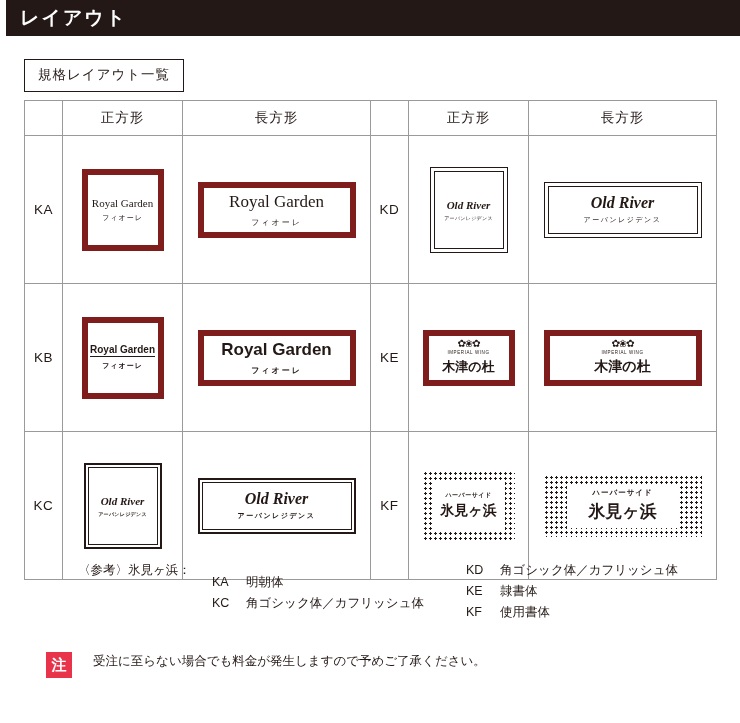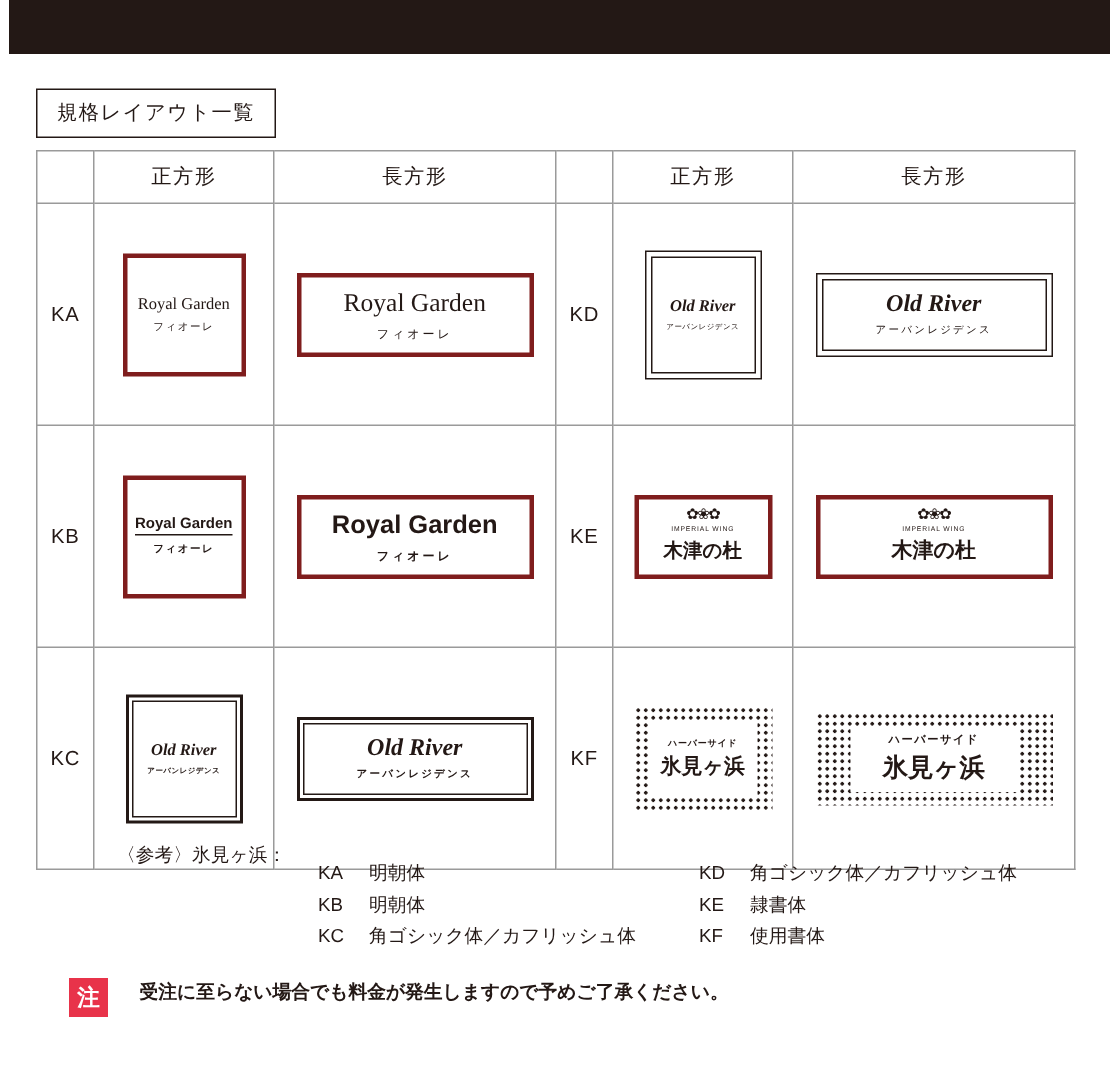--- a/index.html
+++ b/index.html
@@ -110,21 +110,21 @@
     height: 82px;
   }
   .plate-rect {
     width: 158px;
     height: 56px;
   }
   .plate-sq-tall {
     width: 78px;
     height: 86px;
   }
-  .thin-border { border: 3px solid #7f1d1d; }
+  .thin-border { border: 6px solid #7f1d1d; }
   .double-border {
     border: 1px solid #231815;
     padding: 3px;
   }
   .double-border > .inner-line {
     border: 1px solid #231815;
     width: 100%;
     height: 100%;
     display: flex;
     flex-direction: column;
@@ -234,21 +234,21 @@
     white-space: nowrap;
   }
   .ref-col-a {
     position: absolute;
     left: 212px;
     top: 12px;
   }
   .ref-col-b {
     position: absolute;
     left: 466px;
-    top: 12px;
+    top: 0;
   }
   .ref-line { white-space: nowrap; }
   .ref-code {
     display: inline-block;
     width: 34px;
   }
 
   
   .caution {
     position: absolute;
@@ -269,27 +269,28 @@
     justify-content: center;
     flex: 0 0 auto;
     margin-top: 1px;
   }
   .caution-text {
     margin-left: 10px;
     font-size: 12.5px;
     line-height: 21px;
   }
   .caution-text div { white-space: nowrap; }
-  .caution-indent { padding-left: 11px; font-weight: bold; }
+  .caution-indent { padding-left: 11px; }
 </style>
 </head>
 <body>
 
 <div class="header-bar">
   <div class="header-accent"></div>
+  <div class="header-title">レイアウト</div>
 </div>
 
 <div class="tab-label">規格レイアウト一覧</div>
 
 <table class="layout-table">
   <colgroup>
     <col class="col-code">
       <col class="col-sq">
       <col class="col-rect">
     <col class="col-code2">
@@ -452,23 +453,20 @@
 </table>
 
 <div class="reference">
   <div class="ref-lead">〈参考〉氷見ヶ浜：</div>
 
   <div class="ref-col-a">
     <div class="ref-line">
       <span class="ref-code">KA</span><span>明朝体</span>
     </div>
     <div class="ref-line">
-      <span class="ref-code">KB</span><span>明朝体</span>
-    </div>
-    <div class="ref-line">
       <span class="ref-code">KC</span><span>角ゴシック体／カフリッシュ体</span>
     </div>
   </div>
 
   <div class="ref-col-b">
     <div class="ref-line">
       <span class="ref-code">KD</span><span>角ゴシック体／カフリッシュ体</span>
     </div>
     <div class="ref-line">
       <span class="ref-code">KE</span><span>隷書体</span>

